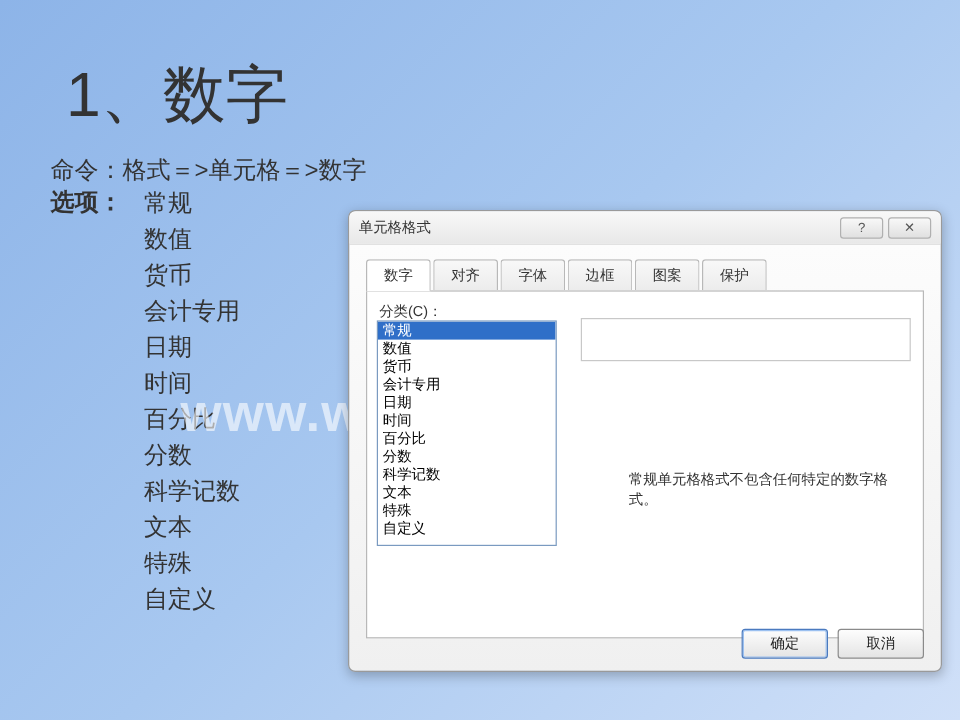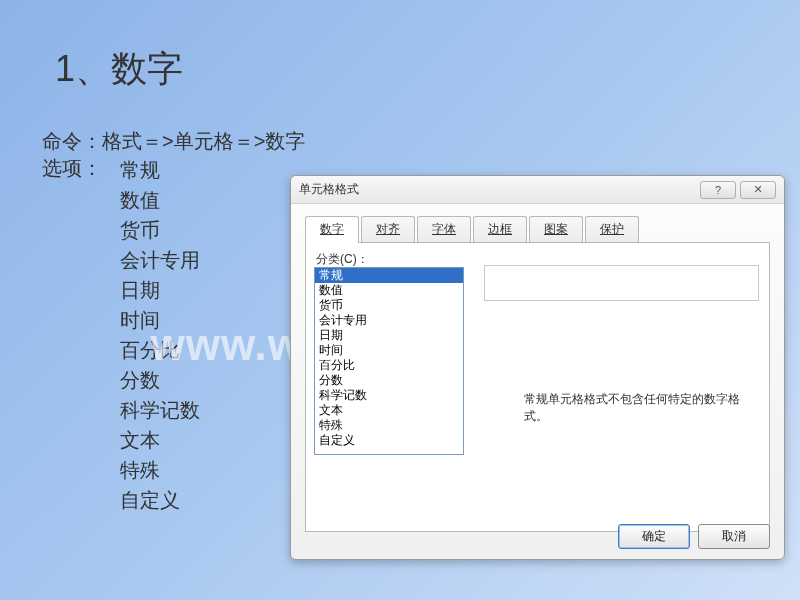--- a/index.html
+++ b/index.html
@@ -5,28 +5,28 @@
 * { box-sizing: border-box; margin: 0; padding: 0; }
 body {
   width: 800px; height: 600px;
   background: linear-gradient(135deg, #8db4e8 0%, #a8c8f0 50%, #d0e0f8 100%);
   font-family: "Microsoft YaHei", SimSun, sans-serif;
   position: relative;
   overflow: hidden;
 }
 .slide-title {
   position: absolute; top: 45px; left: 55px;
-  font-size: 36px; color: #333;
+  font-size: 52px; color: #333;
 }
 .command-line, .options-label {
   position: absolute; left: 42px;
   font-size: 20px; color: #333;
 }
 .command-line { top: 128px; }
-.options-label { top: 155px; }
+.options-label { top: 155px; font-weight: bold; }
 .options-list {
   position: absolute; left: 120px; top: 155px;
   font-size: 20px; color: #333;
   line-height: 30px;
 }
 .watermark {
   position: absolute; top: 320px; left: 0; width: 800px;
   text-align: center; font-size: 44px; font-weight: bold;
   color: rgba(255,255,255,0.6); letter-spacing: 1px;
   pointer-events: none; font-family: Arial, sans-serif;
@@ -54,21 +54,20 @@
 }
 .tab-row {
   display: flex; gap: 2px; padding: 12px 14px 0 14px;
 }
 .tab {
   padding: 4px 14px; font-size: 12px;
   border: 1px solid #b8b8b8; border-bottom: none;
   background: linear-gradient(#f8f8f8,#ececec);
   border-radius: 3px 3px 0 0; color: #333;
   position: relative;
-  text-decoration: underline;
 }
 .tab.active {
   background: #fff; border-bottom: 1px solid #fff;
   z-index: 2; margin-bottom: -1px;
 }
 .tab-panel {
   margin: 0 14px 10px 14px; padding: 8px 12px 10px 10px;
   border: 1px solid #b8b8b8; background: #fff;
   height: 290px; position: relative;
 }

